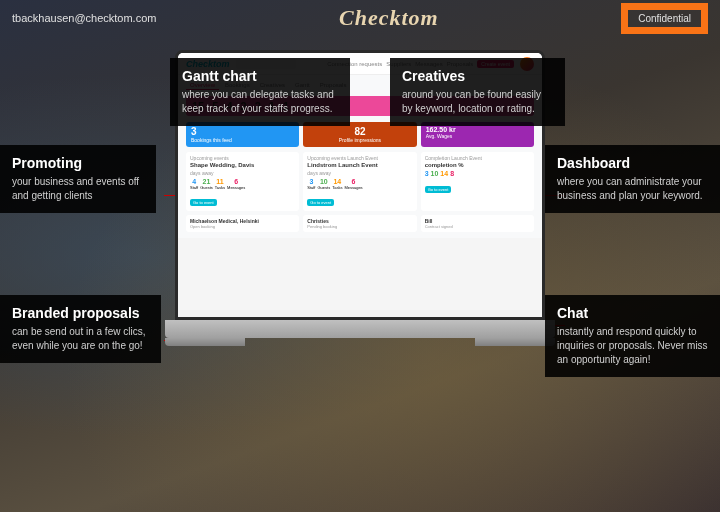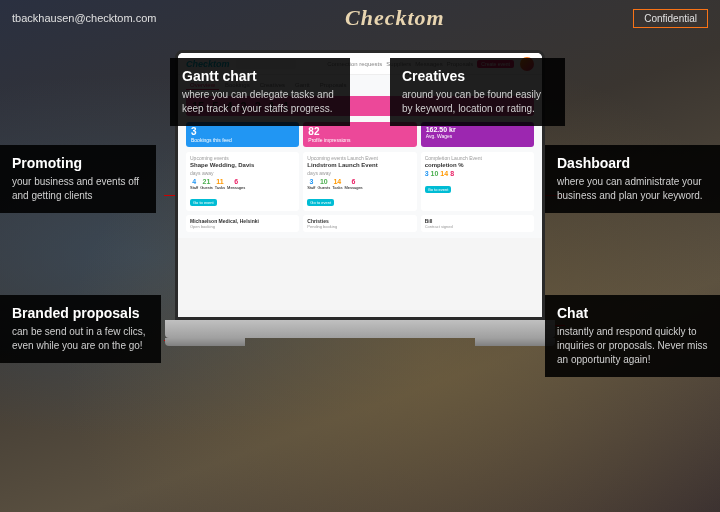--- a/index.html
+++ b/index.html
@@ -44,21 +44,21 @@
     .logo-text {
       font-size: 22px;
       color: #e8d5b0;
       font-family: 'Georgia', serif;
       font-style: italic;
       font-weight: bold;
       letter-spacing: 1px;
     }
 
     .confidential-badge {
-      border: 1px solid #f97316;
+      border: 7px solid #f97316;
       color: #e0e0e0;
       font-size: 10px;
       padding: 3px 10px;
       background: transparent;
     }
 
     
     .info-box {
       position: absolute;
       background: rgba(0,0,0,0.88);
@@ -255,21 +255,21 @@
       color: white;
       font-size: 5px;
     }
 
     .stat-card .card-num {
       font-size: 10px;
       font-weight: bold;
     }
 
     .card-blue { background: #2196f3; }
-    .card-cyan { background: #ec4899; }
+    .card-cyan { background: #c2410c; text-align: center; }
     .card-teal { background: #009688; }
     .card-purple { background: #9c27b0; }
 
     
     .events-section {
       display: flex;
       gap: 4px;
       margin-bottom: 4px;
     }
 

